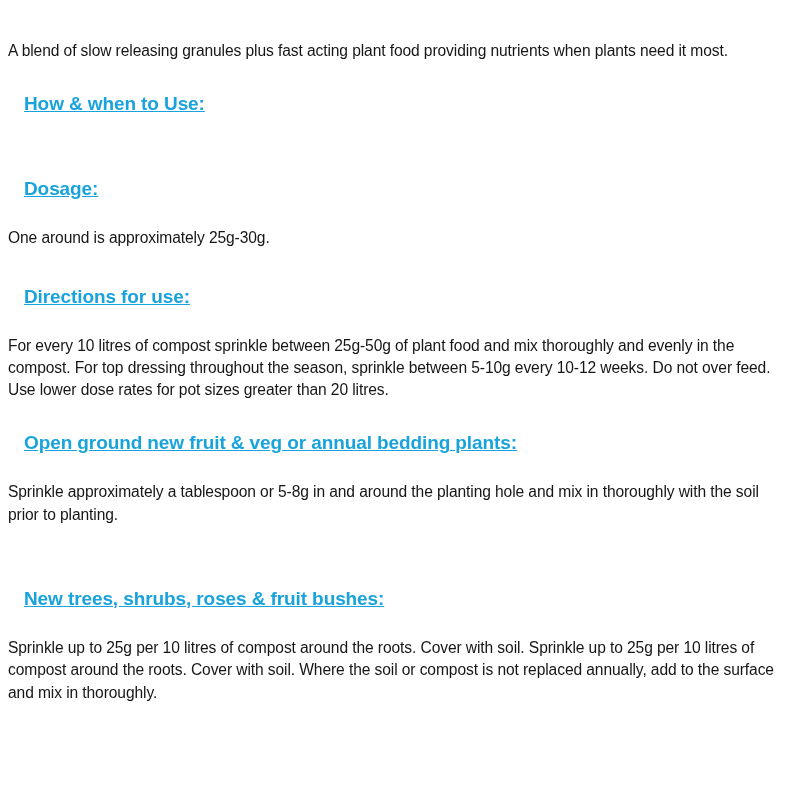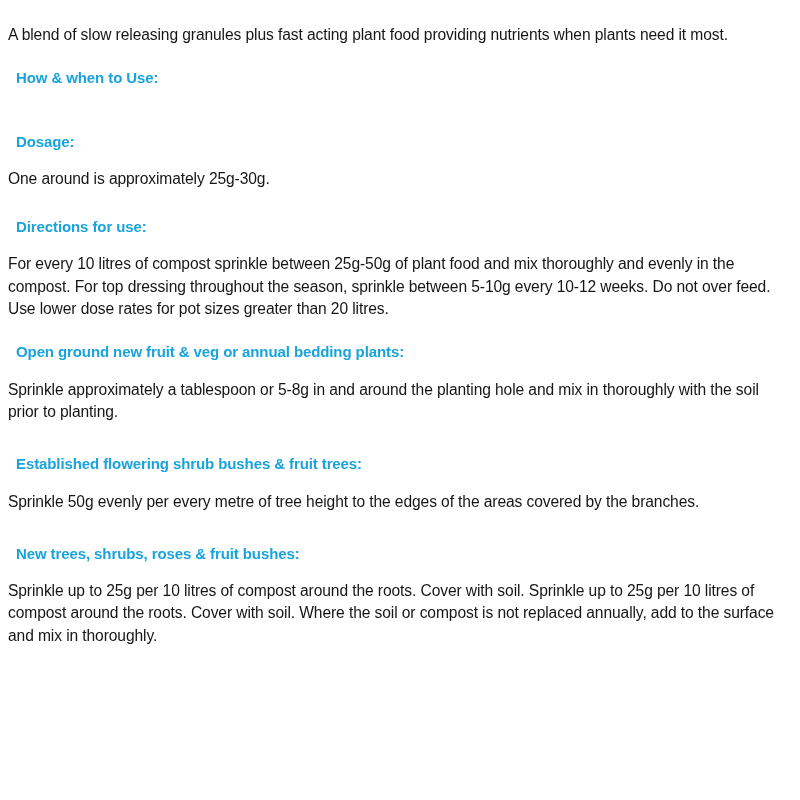--- a/index.html
+++ b/index.html
@@ -11,37 +11,38 @@
     width: 800px;
     height: 800px;
     font-family: "Liberation Sans", sans-serif;
     color: #1a1a1a;
     overflow: hidden;
   }
   .page {
     box-sizing: border-box;
     width: 800px;
     height: 800px;
-    padding: 24px 8px 8px 8px;
+    padding: 40px 8px 8px 8px;
     background: #ffffff;
   }
   .para {
     font-size: 15.6px;
     line-height: 1.43;
     color: #161616;
     margin: 0 0 0 0;
     letter-spacing: -0.1px;
   }
   .heading {
-    font-size: 15px;
+    font-size: 19px;
     line-height: 1.42;
     color: #19A3DC;
     font-weight: bold;
     letter-spacing: -0.1px;
-    margin: 8px;
+    margin: 16px;
+    text-decoration: underline;
   }
   .gap-sm { height: 8px; }
   .gap-md { height: 13px; }
   .gap-lg { height: 18px; }
   .gap-xl { height: 22px; }
   .block { margin: 0; }
 </style>
 </head>
 <body>
 
@@ -78,25 +79,20 @@
   <div class="gap-md"></div>
 
   <div class="block">
     <p class="heading">Open ground new fruit &amp; veg or annual bedding plants:</p>
     <div class="gap-sm"></div>
     <p class="para">Sprinkle approximately a tablespoon or 5-8g in and around the planting hole and mix in thoroughly with the soil prior to planting.</p>
   </div>
 
   <div class="gap-xl"></div>
 
-  <div class="block">
-    <p class="heading">Established flowering shrub bushes &amp; fruit trees:</p>
-    <div class="gap-sm"></div>
-    <p class="para">Sprinkle 50g evenly per every metre of tree height to the edges of the areas covered by the branches.</p>
-  </div>
 
   <div class="gap-xl"></div>
 
   <div class="block">
     <p class="heading">New trees, shrubs, roses &amp; fruit bushes:</p>
     <div class="gap-sm"></div>
     <p class="para">Sprinkle up to 25g per 10 litres of compost around the roots. Cover with soil. Sprinkle up to 25g per 10 litres of compost around the roots. Cover with soil.  Where the soil or compost is not replaced annually, add to the surface and mix in thoroughly.</p>
   </div>
 
   <div class="gap-md"></div>

